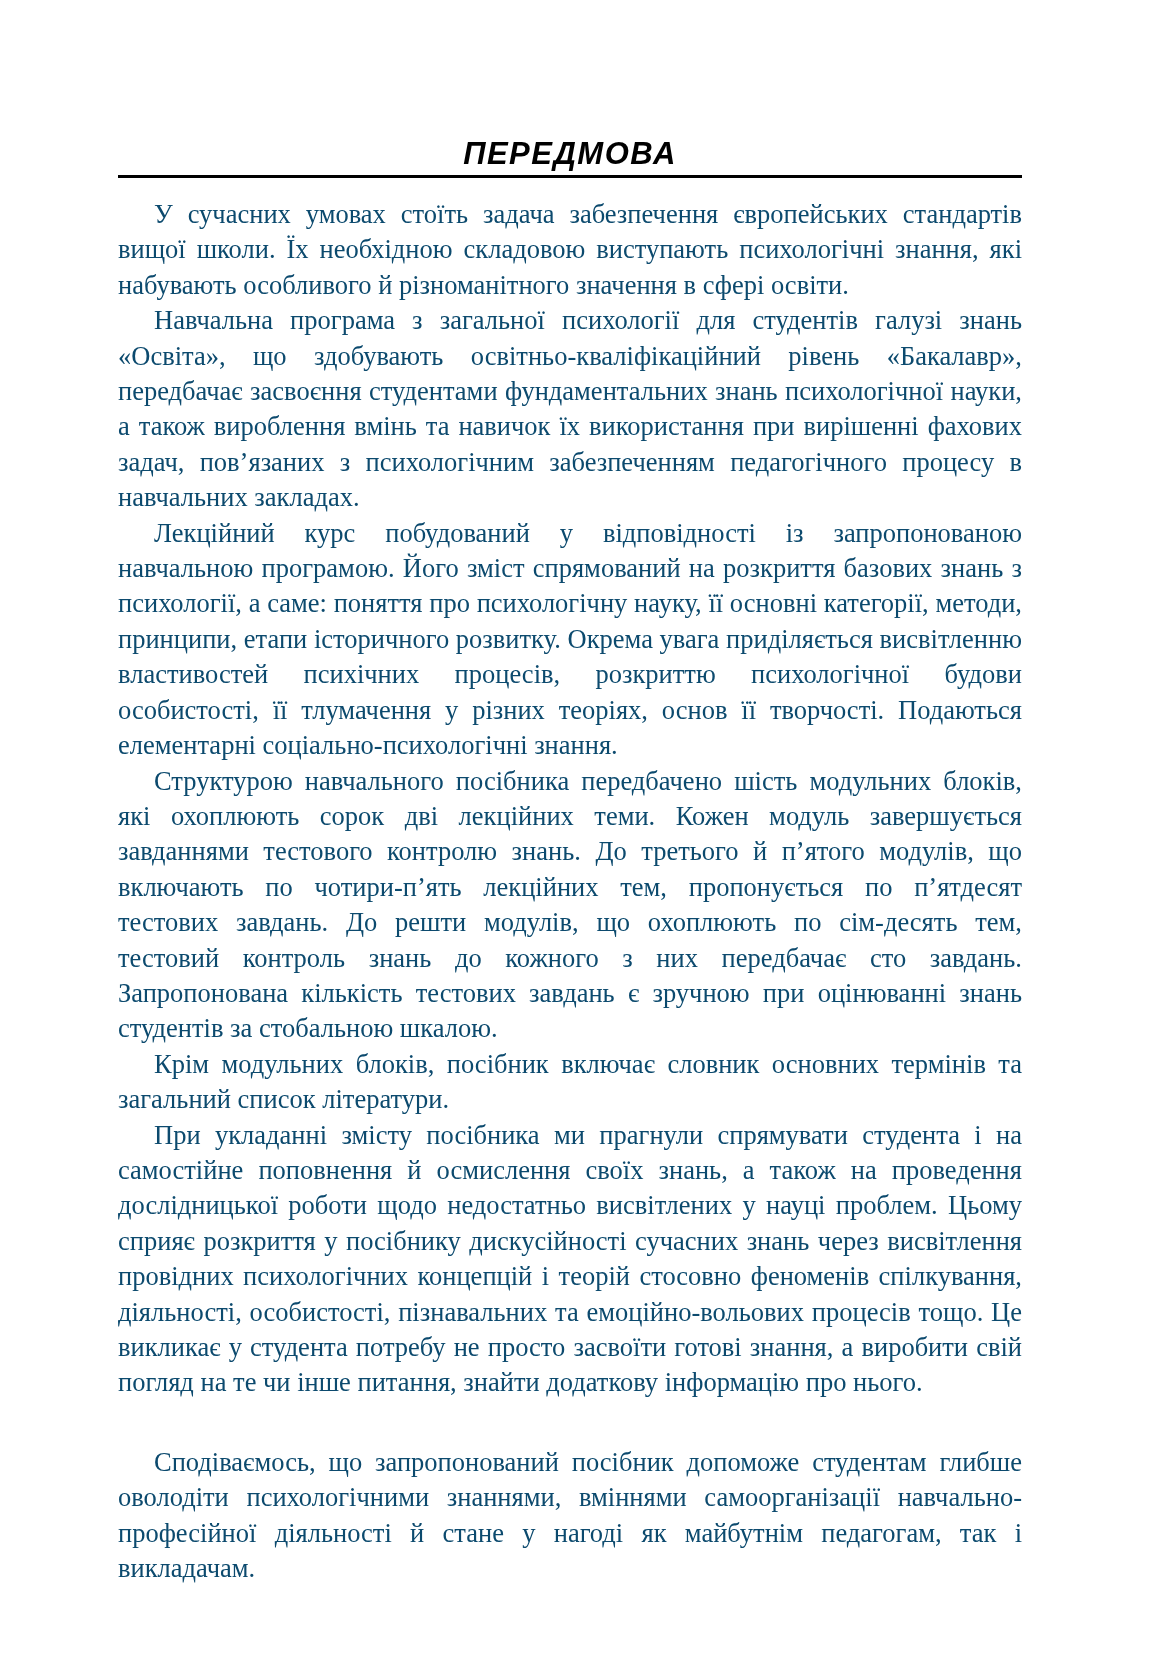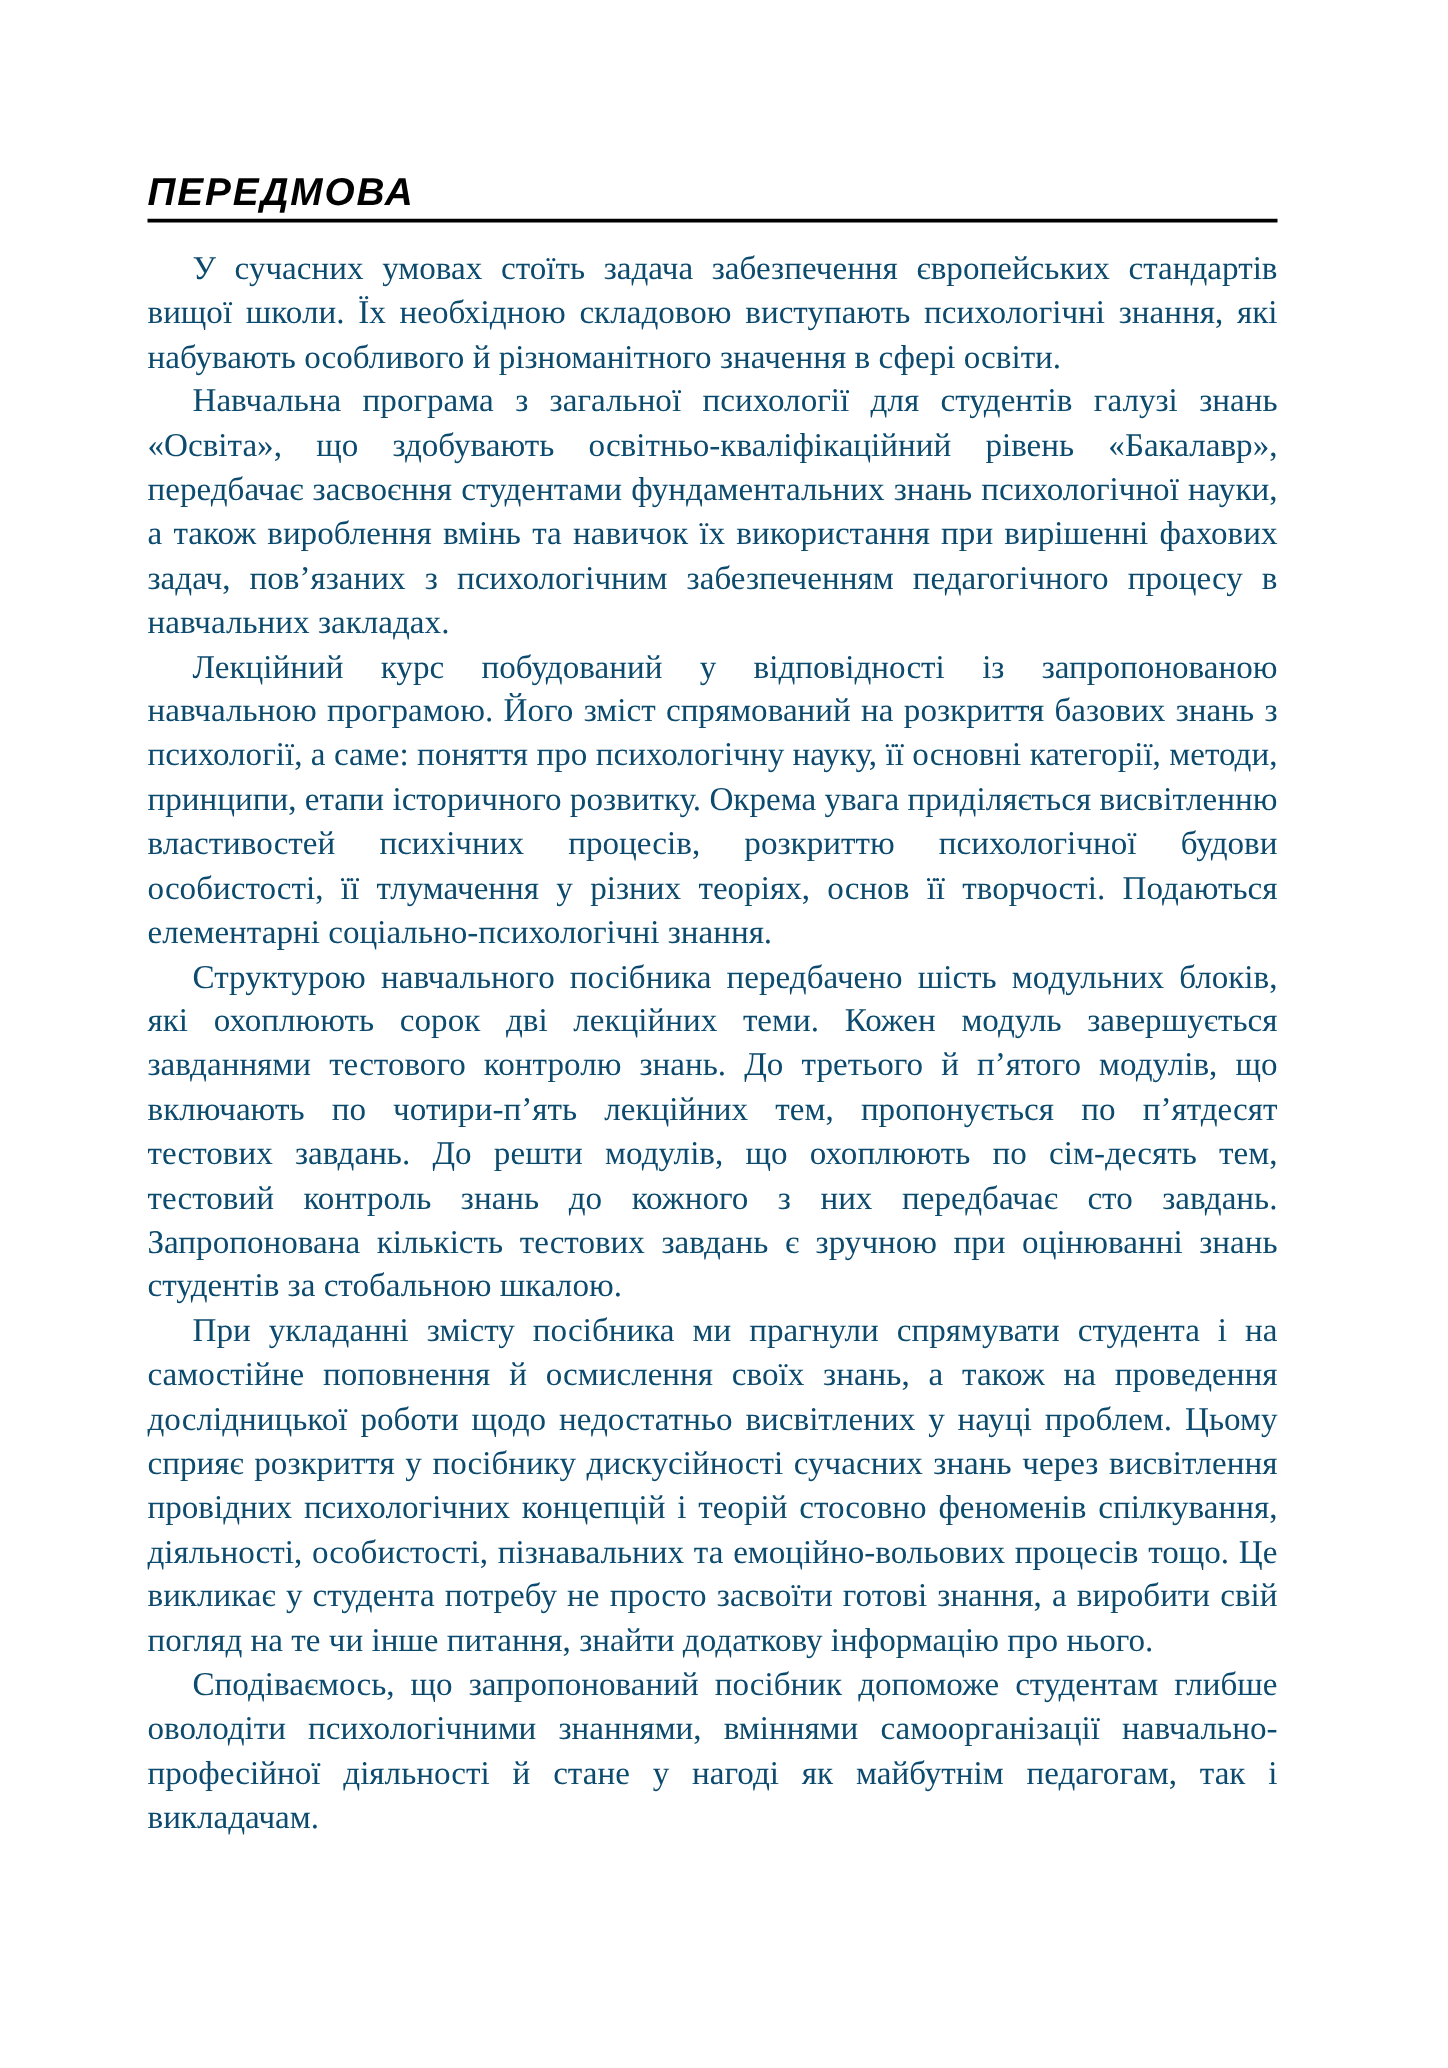--- a/index.html
+++ b/index.html
@@ -32,20 +32,21 @@
     top: 138px;
     width: 904px;
   }
 
   .doc-title {
     font-family: "Liberation Sans", "DejaVu Sans", sans-serif;
     font-weight: bold;
     font-style: italic;
     font-size: 31px;
     letter-spacing: 1.5px;
+    text-align: center;
     line-height: 1.0;
     margin: 0;
     padding: 0 0 6px 0;
     color: #000000;
     white-space: nowrap;
   }
 
   .title-rule {
     width: 904px;
     height: 3px;
@@ -68,35 +69,37 @@
   .body-text p {
     margin: 0;
     padding: 0;
     text-indent: 36px;
     text-align: justify;
     hyphens: manual;
   }
 
   .body-text p:last-child {
     text-align-last: left;
+    margin-top: 44px;
   }
 </style>
 </head>
 <body>
 
 <div class="page">
   <div class="content">
 
     <h1 class="doc-title">ПЕРЕДМОВА</h1>
 
     <div class="title-rule"></div>
 
     <div class="body-text">
       <p>У сучасних умовах стоїть задача забезпечення європейських стандартів вищої школи. Їх необхідною складовою виступають психологічні знання, які набувають особливого й різноманітного значення в сфері освіти.</p>
       <p>Навчальна програма з загальної психології для студентів галузі знань «Освіта», що здобувають освітньо-кваліфікаційний рівень «Бакалавр», передбачає засвоєння студентами фундаментальних знань психологічної науки, а також вироблення вмінь та навичок їх використання при вирішенні фахових задач, пов’язаних з психологічним забезпеченням педагогічного процесу в навчальних закладах.</p>
       <p>Лекційний курс побудований у відповідності із запропонованою навчальною програмою. Його зміст спрямований на розкриття базових знань з психології, а саме: поняття про психологічну науку, її основні категорії, методи, принципи, етапи історичного розвитку. Окрема увага приділяється висвітленню властивостей психічних процесів, розкриттю психологічної будови особистості, її тлумачення у різних теоріях, основ її творчості. Подаються елементарні соціально-психологічні знання.</p>
       <p>Структурою навчального посібника передбачено шість модульних блоків, які охоплюють сорок дві лекційних теми. Кожен модуль завершується завданнями тестового контролю знань. До третього й п’ятого модулів, що включають по чотири-п’ять лекційних тем, пропонується по п’ятдесят тестових завдань. До решти модулів, що охоплюють по сім-десять тем, тестовий контроль знань до кожного з них передбачає сто завдань. Запропонована кількість тестових завдань є зручною при оцінюванні знань студентів за стобальною шкалою.</p>
+      <p>Крім модульних блоків, посібник включає словник основних термінів та загальний список літератури.</p>
       <p>При укладанні змісту посібника ми прагнули спрямувати студента і на самостійне поповнення й осмислення своїх знань, а також на проведення дослідницької роботи щодо недостатньо висвітлених у науці проблем. Цьому сприяє розкриття у посібнику дискусійності сучасних знань через висвітлення провідних психологічних концепцій і теорій стосовно феноменів спілкування, діяльності, особистості, пізнавальних та емоційно-вольових процесів тощо. Це викликає у студента потребу не просто засвоїти готові знання, а виробити свій погляд на те чи інше питання, знайти додаткову інформацію про нього.</p>
       <p>Сподіваємось, що запропонований посібник допоможе студентам глибше оволодіти психологічними знаннями, вміннями самоорганізації навчально-професійної діяльності й стане у нагоді як майбутнім педагогам, так і викладачам.</p>
     </div>
 
   </div>
 </div>
 
 </body></html>

